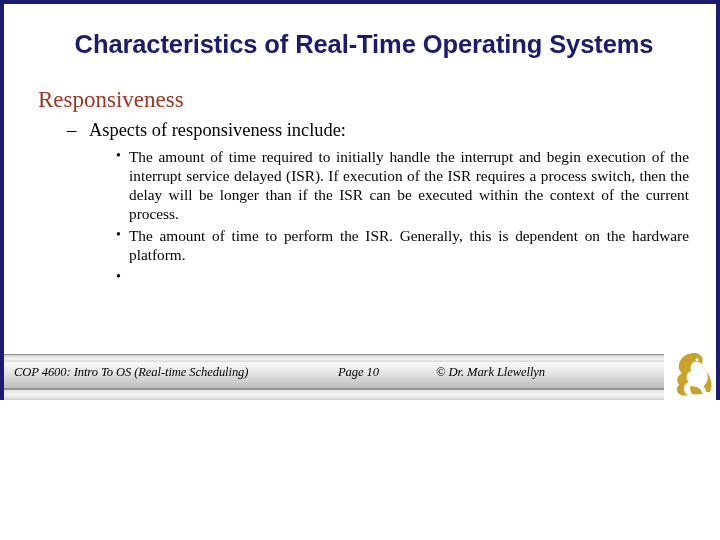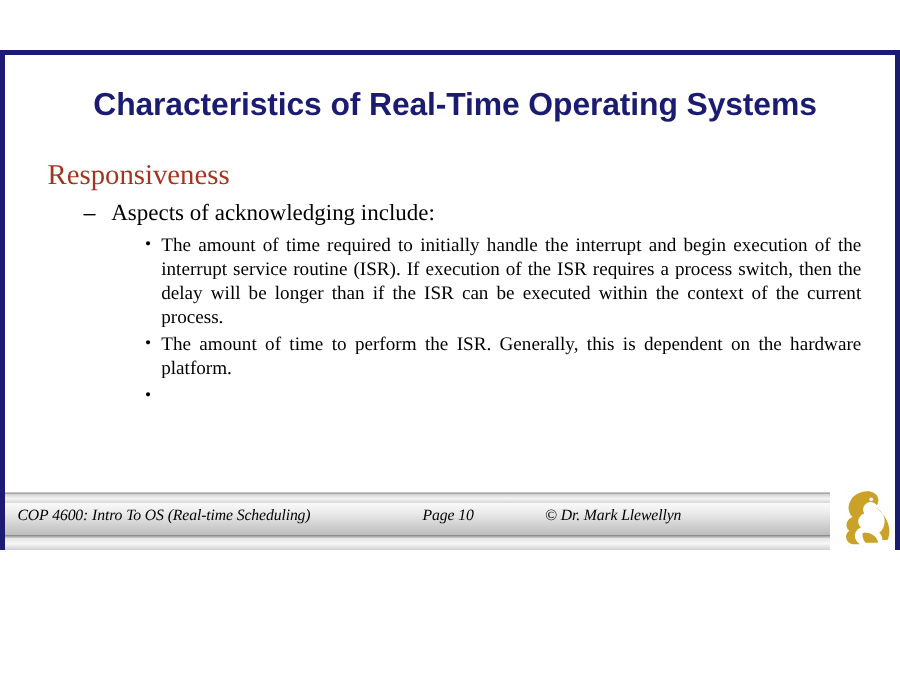--- a/index.html
+++ b/index.html
@@ -11,21 +11,20 @@
     position: relative;
     width: 720px;
     height: 400px;
     background: #ffffff;
     box-sizing: border-box;
     border-left: 4px solid #1b1b72;
     border-right: 4px solid #1b1b72;
     border-top: 4px solid #1b1b72;
     overflow: hidden;
     font-family: "Liberation Serif", serif;
-    margin-top: 40px;
   }
 
   
   #title {
     position: absolute;
     left: 30px;
     top: 26px;
     width: 660px;
     font-family: "Liberation Sans", sans-serif;
     font-weight: bold;
@@ -161,28 +160,28 @@
     <div class="lvl1">Responsiveness</div>
 
     <div class="gap-sm"></div>
 
     <div class="lvl2">
       <span class="mk">–</span>
     </div>
 
     <div class="lvl2">
       <span class="mk">–</span>
-      <span>Aspects of acknowledging include:</span>
+      <span>Aspects of responsiveness include:</span>
     </div>
 
     <div class="gap-md"></div>
 
     <div class="lvl3">
       <span class="mk">•</span>
-      <span>The amount of time required to initially handle the interrupt and begin execution of the interrupt service routine (ISR).  If execution of the ISR requires a process switch, then the delay will be longer than if the ISR can be executed within the context of the current process.</span>
+      <span>The amount of time required to initially handle the interrupt and begin execution of the interrupt service delayed (ISR).  If execution of the ISR requires a process switch, then the delay will be longer than if the ISR can be executed within the context of the current process.</span>
     </div>
 
     <div class="gap-sm"></div>
 
     <div class="lvl3">
       <span class="mk">•</span>
       <span>The amount of time to perform the ISR.   Generally, this is dependent on the hardware platform.</span>
     </div>
 
     <div class="gap-sm"></div>

